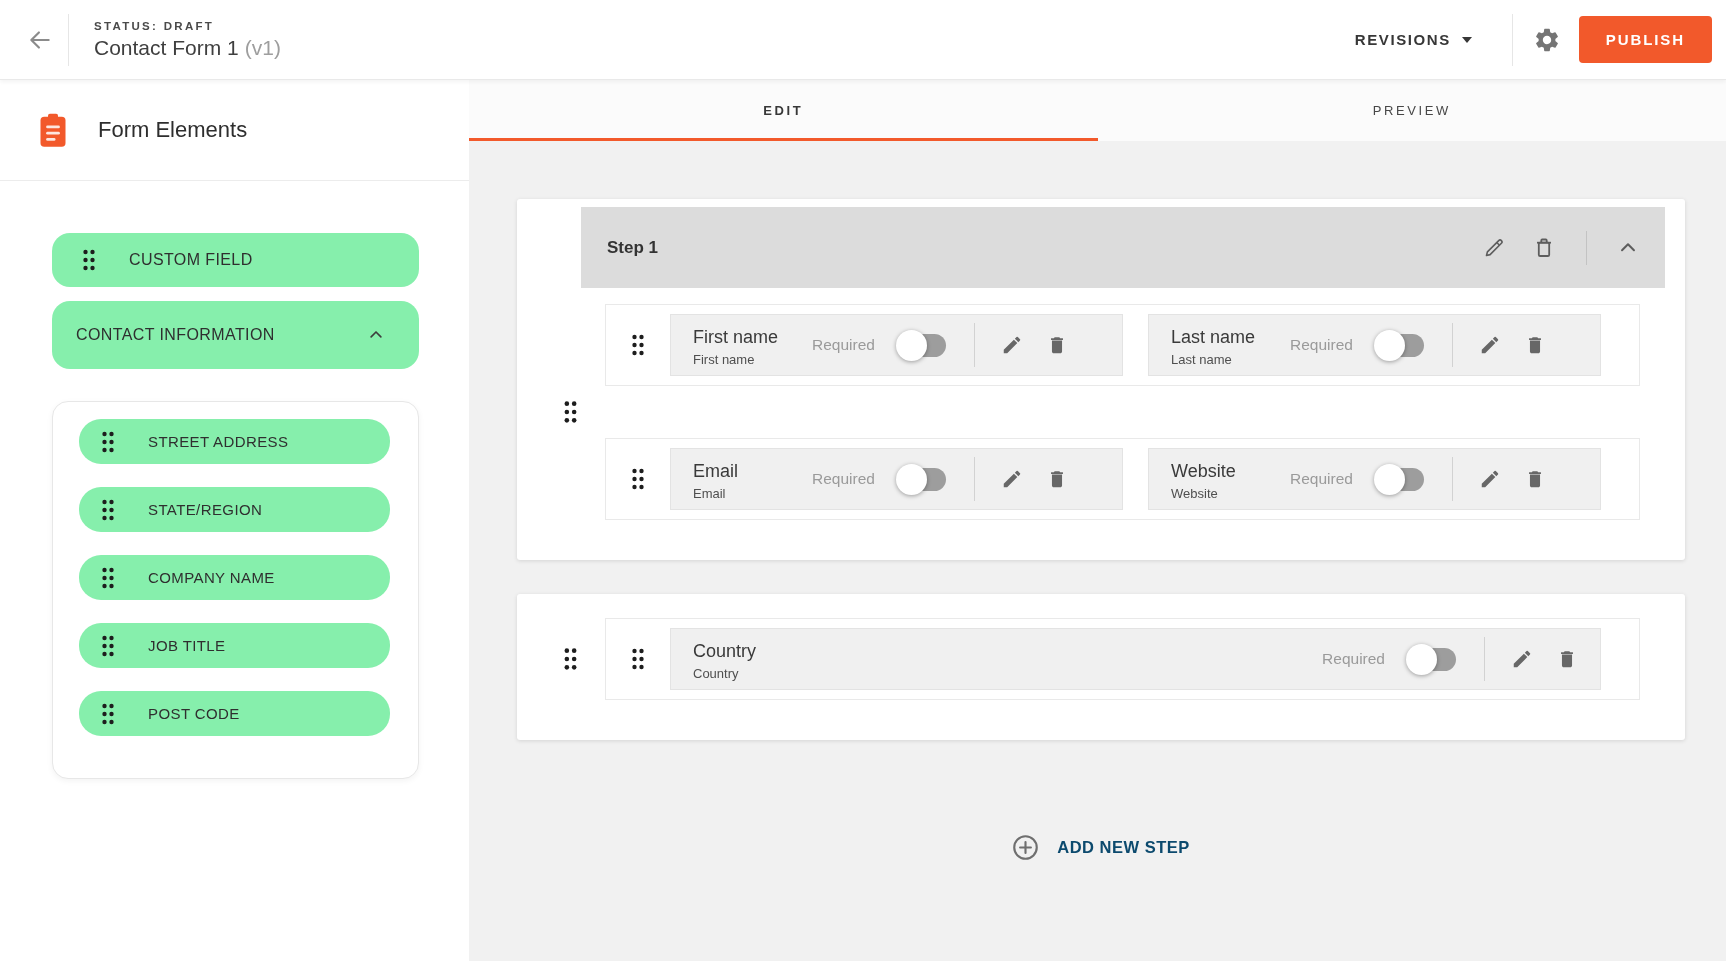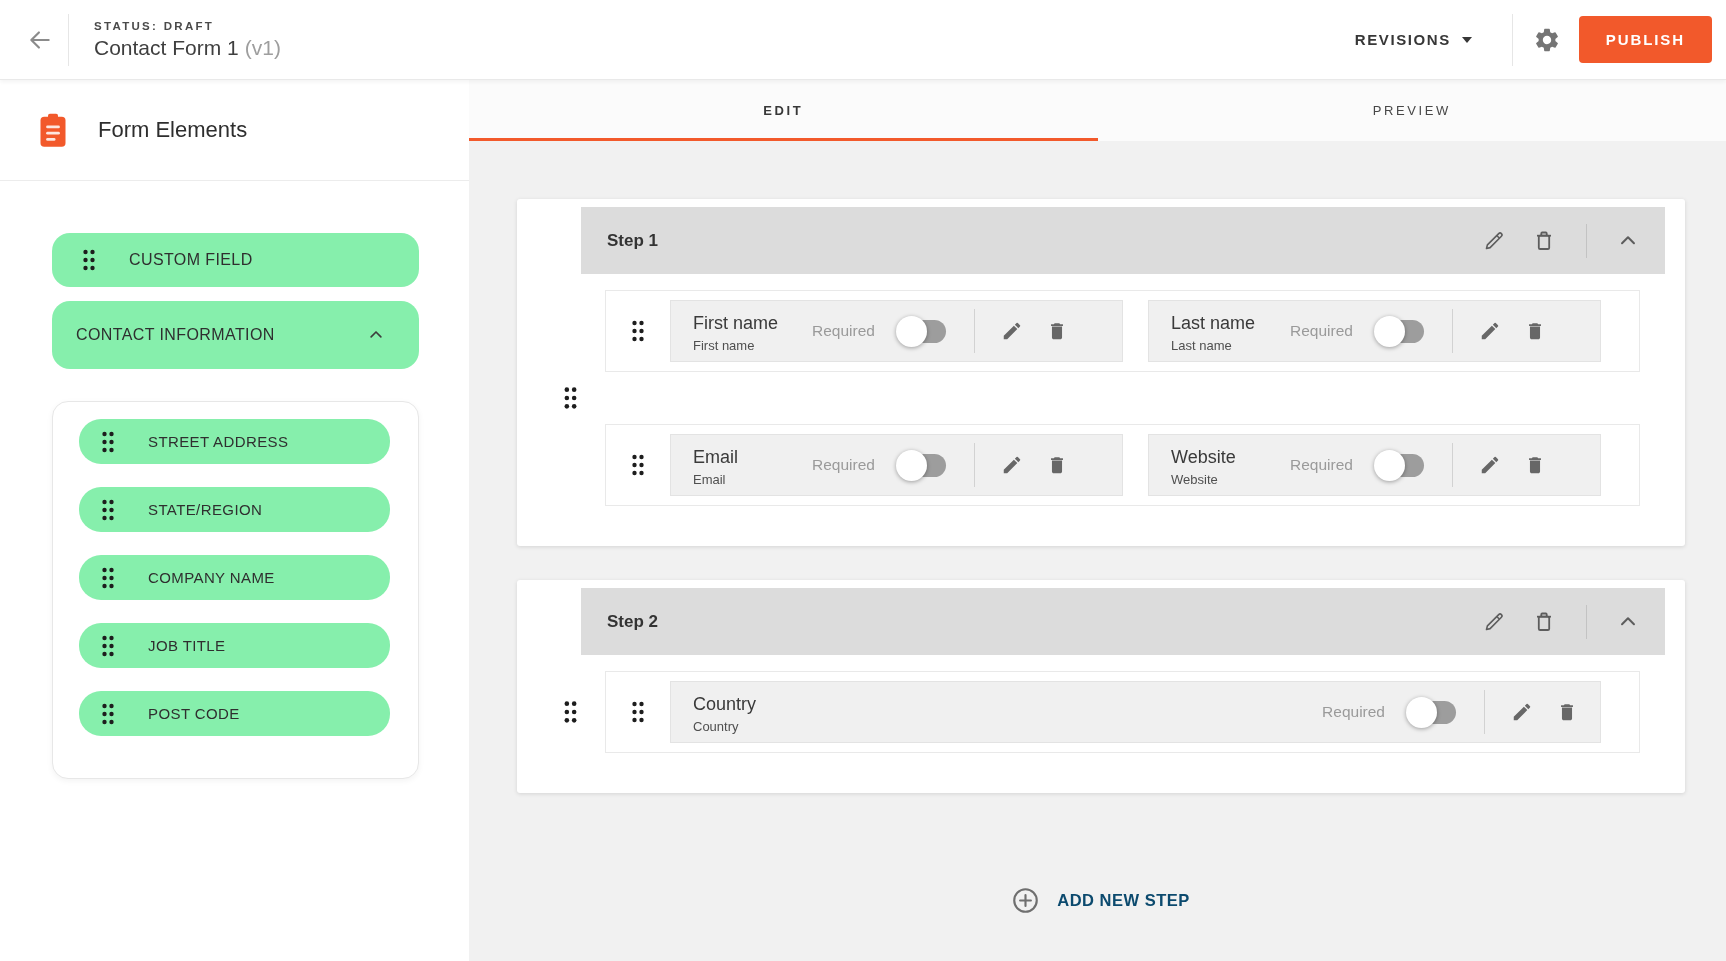--- a/index.html
+++ b/index.html
@@ -54,21 +54,21 @@
   .tabs { height:61px; flex-shrink:0; display:flex; background:#fbfbfb; }
   .tab { flex:1; position:relative; background:none; border:none; font-size:13px;
          letter-spacing:2.6px; color:#474747; font-weight:500; }
   .tab.active { color:#383838; font-weight:700; }
   .tab.active::after { content:""; position:absolute; left:0; right:0; bottom:0; height:3px;
                        background:var(--accent); }
   .canvas { flex:1; padding:58px 41px 0 48px; overflow:hidden; display:flex; flex-direction:column; }
 
   .step-card { background:#fff; border-radius:3px; box-shadow:0 1px 4px rgba(0,0,0,.12);
                padding:8px 20px 40px 64px; margin-bottom:34px; }
-  .step-head { height:67px; background:#dcdcdc; display:flex; align-items:center; padding:0 26px; }
+  .step-head { height:81px; background:#dcdcdc; display:flex; align-items:center; padding:0 26px; }
   .step-title { font-size:17px; font-weight:700; color:#333; }
   .step-actions { margin-left:auto; display:flex; align-items:center; gap:26px; color:#5d5d5d; }
   .icon-btn { background:none; border:none; color:inherit; display:flex; padding:0; }
   .sa-div { width:1px; height:34px; background:#c3c3c3; margin:0 4px; }
 
   .step-rows { position:relative; margin:16px 25px 0 24px; }
   .step-handle { position:absolute; left:-42px; top:50%; transform:translateY(-50%); }
   .field-row { display:flex; align-items:center; background:#fff; border:1px solid #e9e9e9;
                padding:9px 38px 9px 0; }
   .field-row + .field-row { margin-top:52px; }
@@ -366,41 +366,20 @@
       <svg width="22" height="22">
                           <use href="#i-trash-f"></use>
                         </svg>
     </button>
   </div>
                   </div>
   </div>
               </div>
   </section>
             <section class="step-card">
-    <div class="step-head">
-      <span class="step-title">Step 2</span>
-      <div class="step-actions">
-        <button class="icon-btn">
-          <svg width="24" height="24">
-                      <use href="#i-pencil-o"></use>
-                    </svg>
-        </button>
-        <button class="icon-btn">
-          <svg width="24" height="24">
-                      <use href="#i-trash-o"></use>
-                    </svg>
-        </button>
-        <span class="sa-div"></span>
-        <button class="icon-btn">
-          <svg width="22" height="22">
-                      <use href="#i-chev-up"></use>
-                    </svg>
-        </button>
-      </div>
-    </div>
     <div class="step-rows">
       <svg class="dots step-handle" width="15" height="23">
                   <use href="#i-dots"></use>
                 </svg>
     <div class="field-row">
     <div class="row-handle">
       <svg class="dots" width="14" height="22">
                       <use href="#i-dots"></use>
                     </svg>
     </div>

